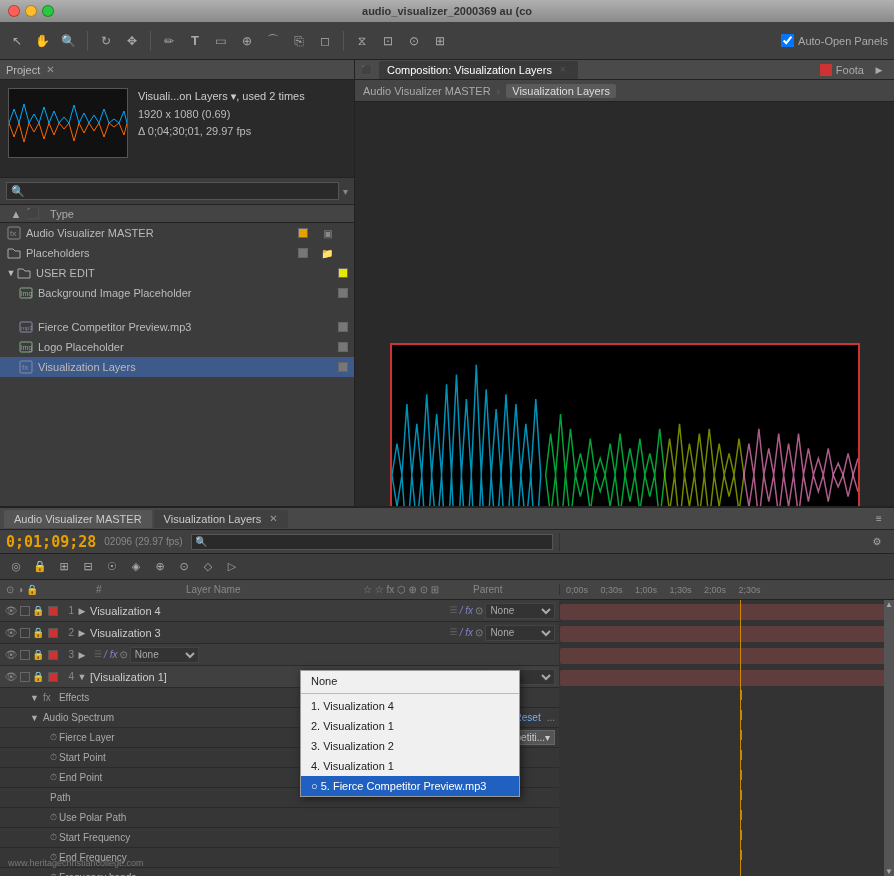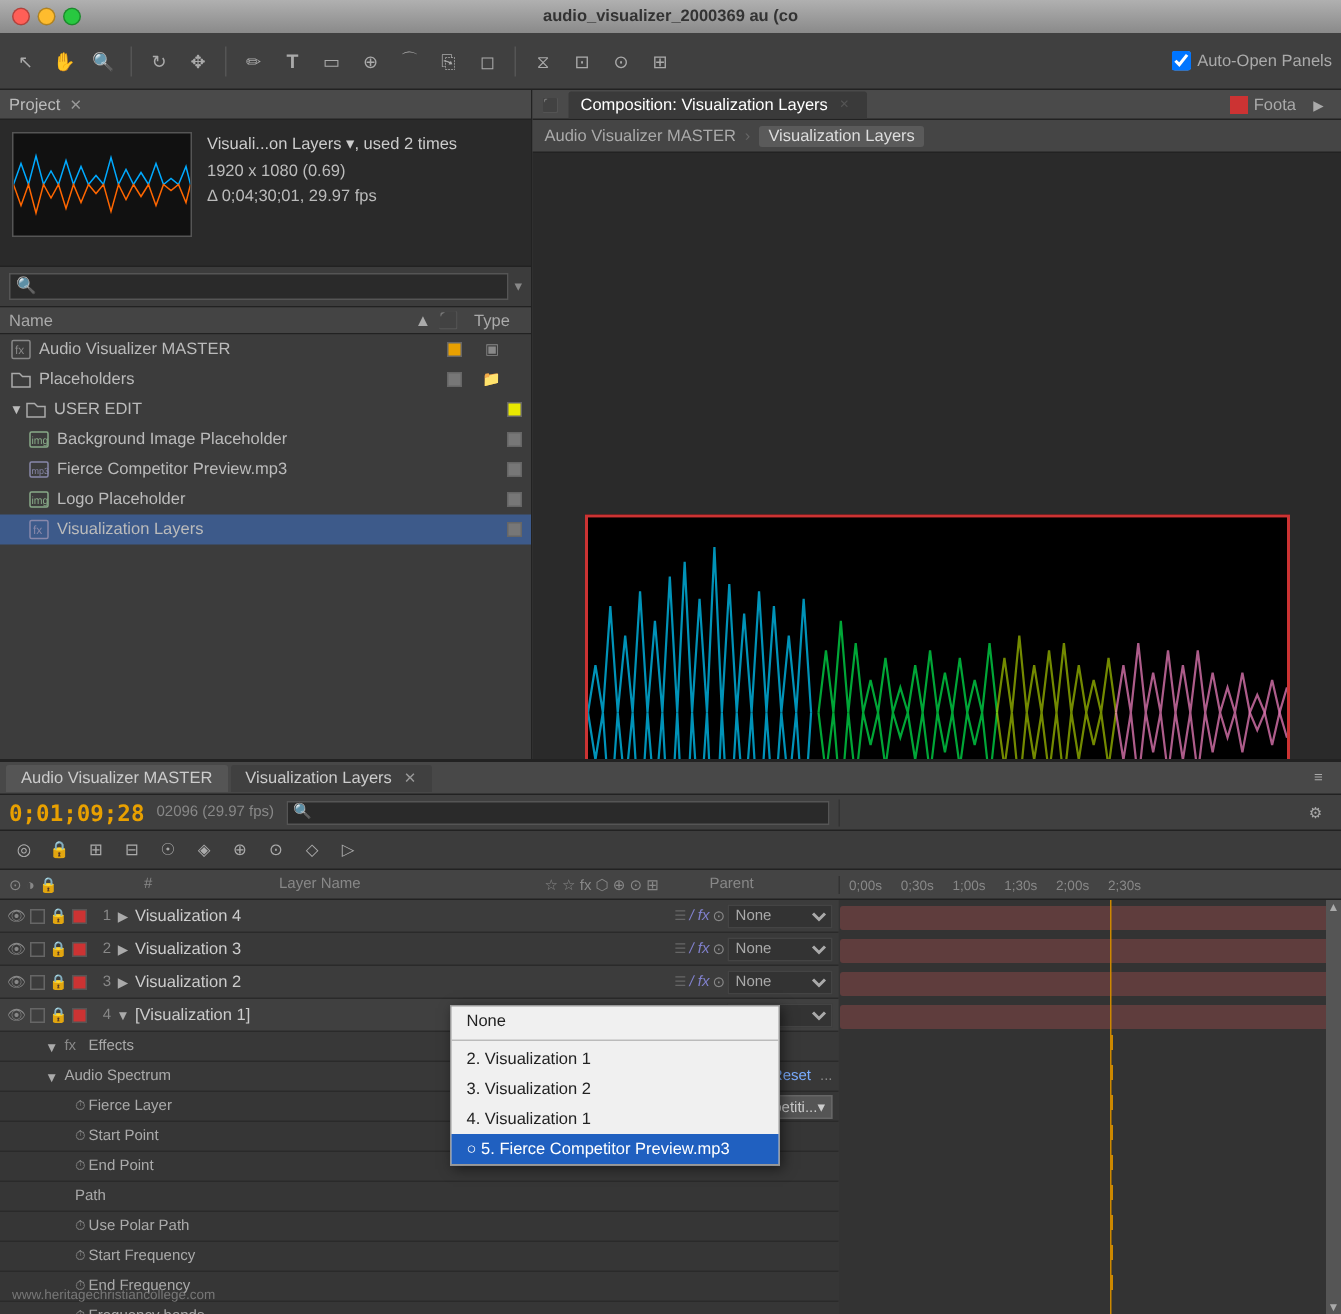--- a/index.html
+++ b/index.html
@@ -753,21 +753,20 @@
         <div>Δ 0;04;30;01, 29.97 fps</div>
       </div>
     </div>
 
     <div class="search-bar">
       <input class="search-input" type="text" placeholder="🔍" style="">
       <span style="color:#888;font-size:10px;cursor:pointer;">▾</span>
     </div>
 
     <div class="list-header">
-      <span class="list-header-name">Name</span>
       <span style="width:20px;text-align:center;cursor:pointer;">▲</span>
       <span style="width:16px;">⬛</span>
       <span class="list-header-type">Type</span>
     </div>
 
     <div class="project-list">
 
       <div class="project-item">
         <div class="item-icon">
           <svg width="14" height="14" viewBox="0 0 14 14">
@@ -806,21 +805,21 @@
         <div class="item-icon">
           <svg width="14" height="14" viewBox="0 0 14 14">
               <rect x="1" y="2" width="12" height="10" rx="1" fill="none" stroke="#8a8" stroke-width="1"></rect>
               <text x="2" y="10" font-size="7" fill="#8a8">img</text>
             </svg>
         </div>
         <span>Background Image Placeholder</span>
         <div class="color-box" style="background:#777;"></div>
       </div>
 
-      <div class="project-item" style="padding-left:18px;">
+      <div class="project-item" style="padding-left:18px;margin-top:14px;">
         <div class="item-icon">
           <svg width="14" height="14" viewBox="0 0 14 14">
               <rect x="1" y="2" width="12" height="10" rx="1" fill="none" stroke="#88a" stroke-width="1"></rect>
               <text x="2" y="10" font-size="6" fill="#88a">mp3</text>
             </svg>
         </div>
         <span>Fierce Competitor Preview.mp3</span>
         <div class="color-box" style="background:#777;"></div>
       </div>
 
@@ -1035,21 +1034,20 @@
         </div>
       </div>
 
       <div class="layer-row">
         <div class="layer-eye">👁</div>
         <div class="layer-solo"></div>
         <div class="layer-lock">🔒</div>
         <div class="layer-color" style="background:#cc3333;width:10px;height:10px;border:1px solid #555;"></div>
         <div class="layer-num">3</div>
         <div class="layer-expand">▶</div>
-        <div class="layer-name">Visualization 2</div>
         <div class="layer-switches">
           <span style="font-size:9px;color:#666;">☰</span>
           <span class="fx-label">/ fx</span>
         </div>
         <div class="layer-parent">
           <span style="font-size:10px;color:#888;">⊙</span>
           <select class="parent-select">
             <option>None</option>
           </select>
         </div>
@@ -1156,19 +1154,20 @@
         <span style="font-size:8px;color:#aaa;">▲</span>
         <span style="font-size:8px;color:#aaa;">▼</span>
       </div>
     </div>
   </div>
 </div>
 
 <div class="dropdown-popup" style="top:670px;left:300px;">
   <div class="dropdown-item">None</div>
   <div class="dropdown-divider"></div>
+  <div class="dropdown-item">1. Visualization 4</div>
   <div class="dropdown-item">2. Visualization 1</div>
   <div class="dropdown-item">3. Visualization 2</div>
   <div class="dropdown-item">4. Visualization 1</div>
   <div class="dropdown-item selected-item">○ 5. Fierce Competitor Preview.mp3</div>
 </div>
 
 <div style="position:absolute;bottom:8px;left:8px;font-size:9px;color:#777;z-index:200;text-align:center;">www.heritagechristiancollege.com</div>
 
 </body></html>

